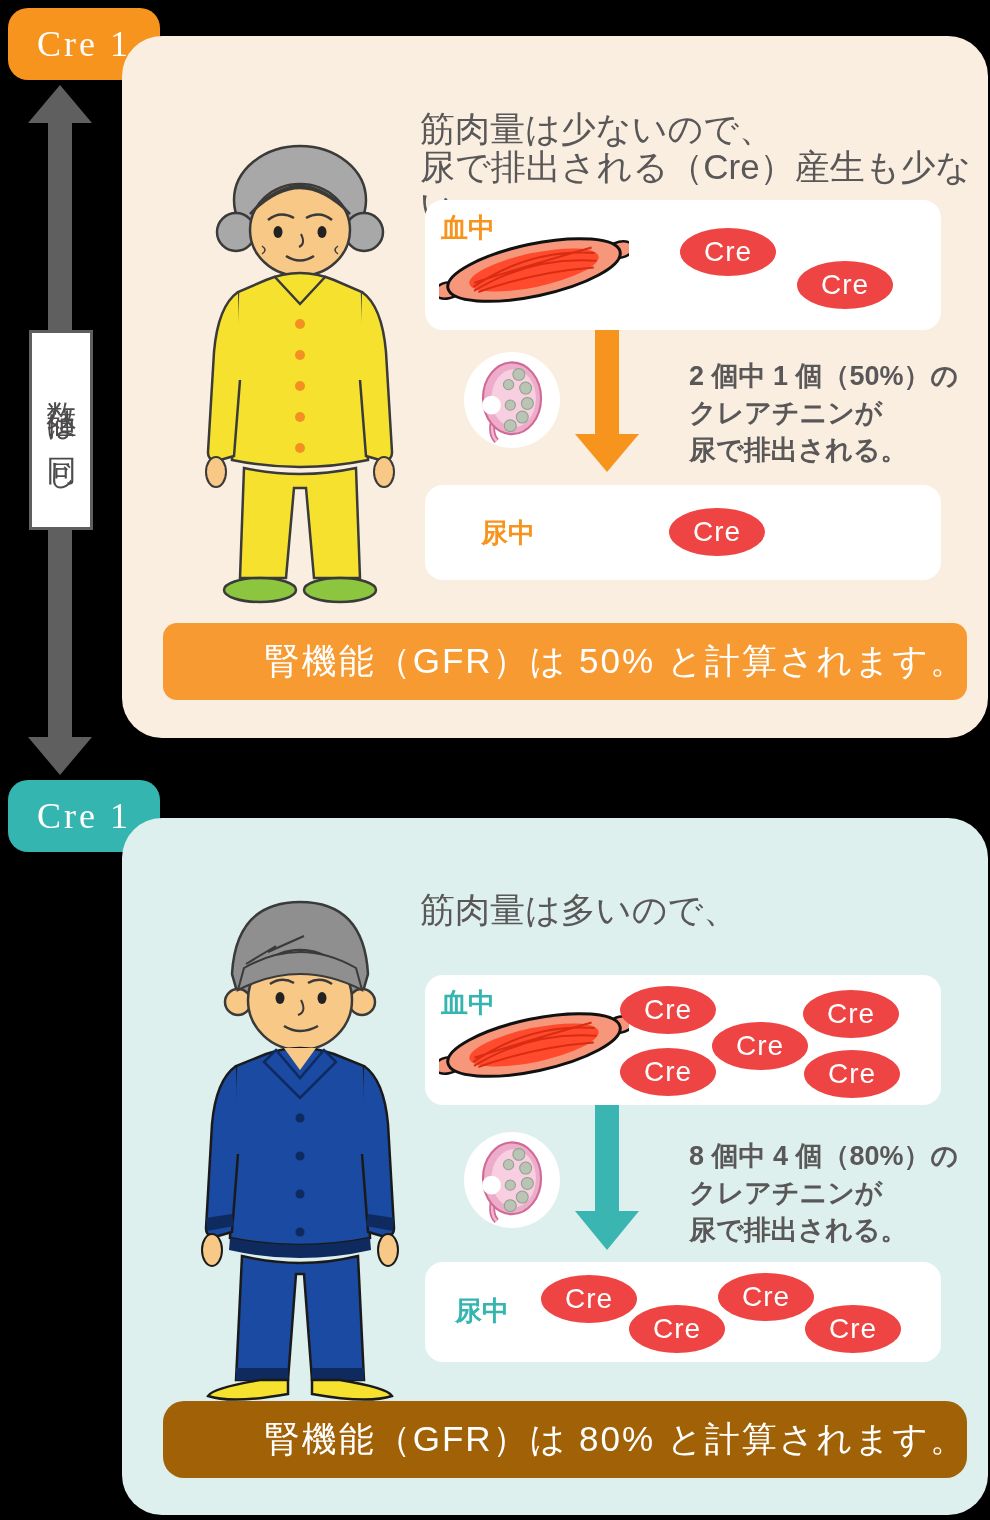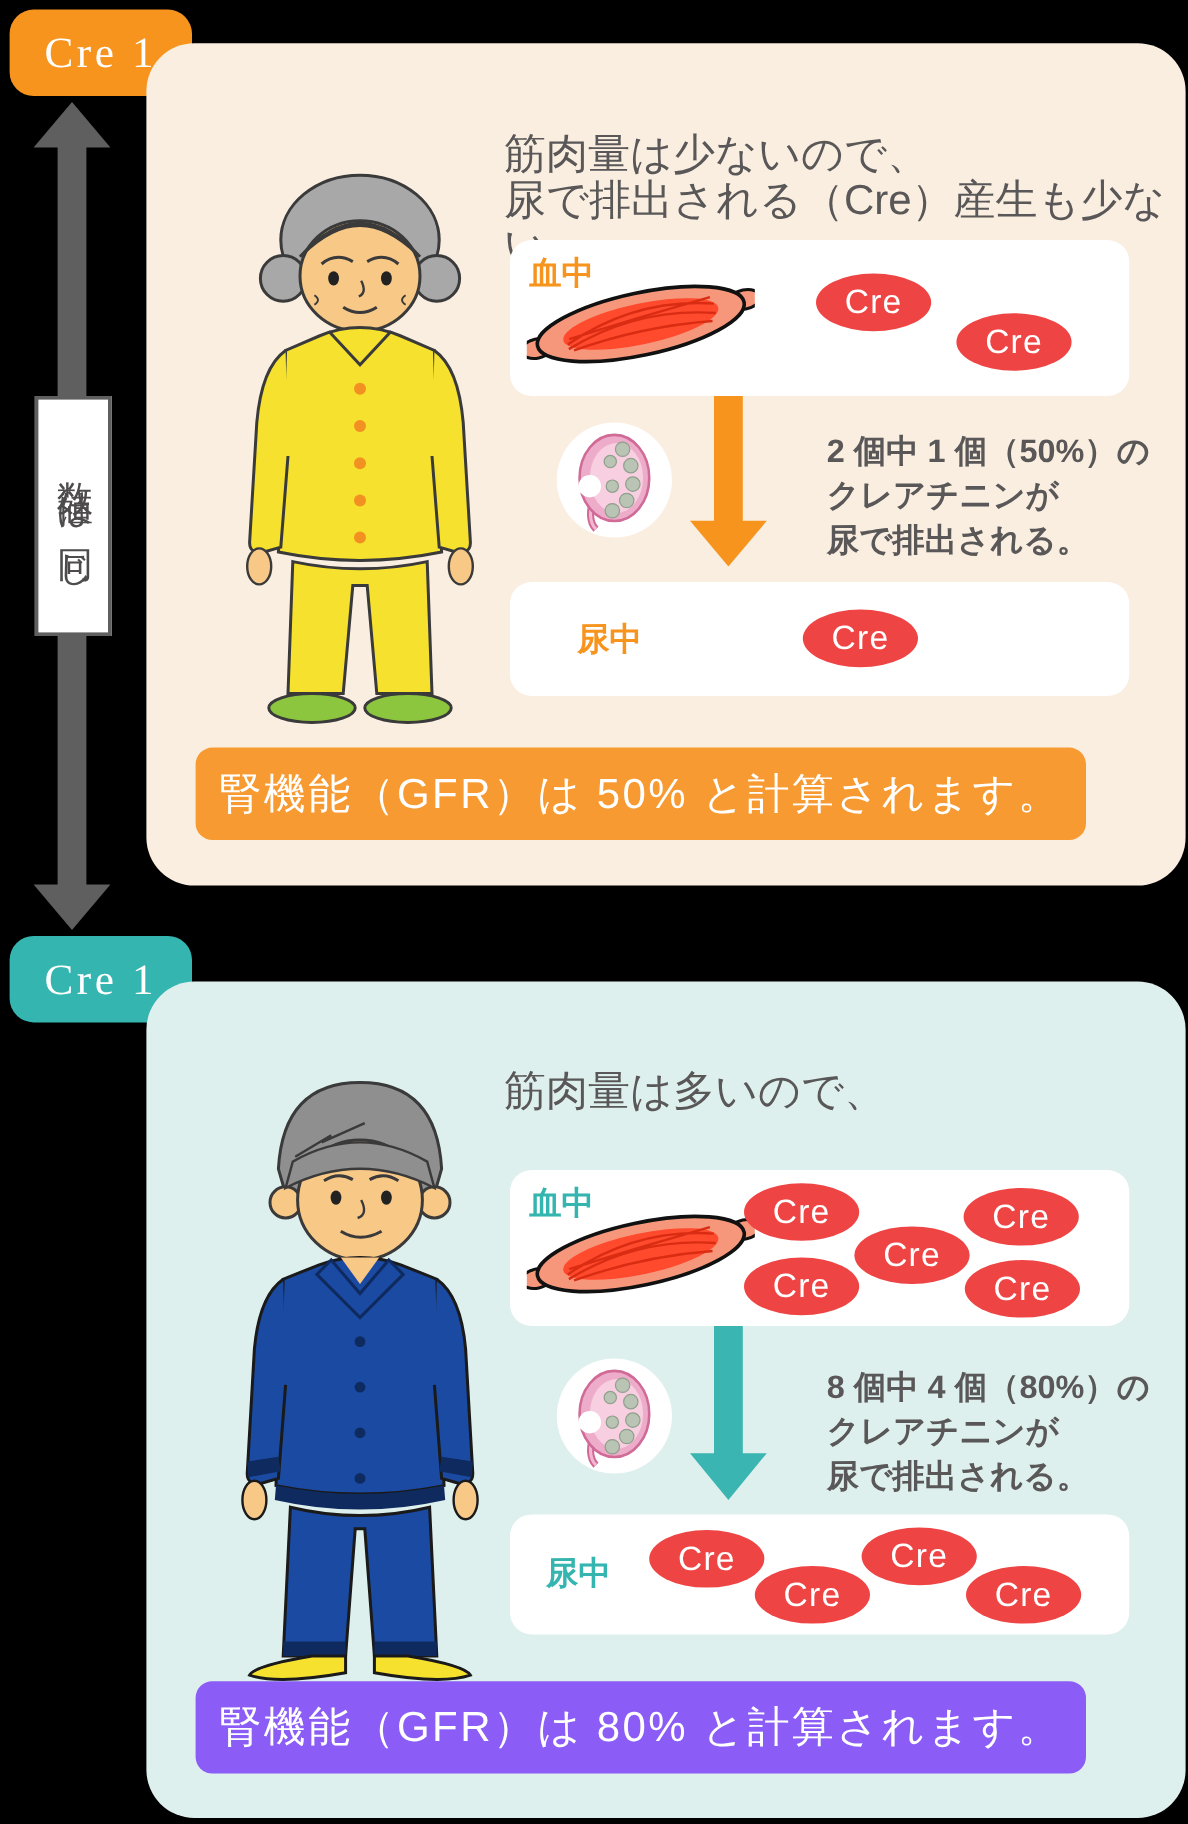--- a/index.html
+++ b/index.html
@@ -52,26 +52,26 @@
   .kidney-circle{
     position:absolute;left:342px;width:96px;height:96px;border-radius:50%;background:#fff;
     display:flex;align-items:center;justify-content:center;
   }
   .panel.top .kidney-circle{top:316px;}
   .panel.bottom .kidney-circle{top:314px;}
   .note{position:absolute;left:543px;font-size:27px;line-height:37px;font-weight:700;margin-left:24px;}
   .panel.top .note{top:322px;}
   .panel.bottom .note{top:320px;}
   .banner{
-    position:absolute;left:41px;width:742px;height:77px;border-radius:14px;
-    display:flex;align-items:center;justify-content:center;
+    position:absolute;left:41px;width:804px;height:77px;border-radius:14px;
+    display:flex;align-items:center;justify-content:flex-end;
     color:#fff;font-size:35px;letter-spacing:2px;
   }
   .panel.top .banner{top:587px;background:#f79a31;}
-  .panel.bottom .banner{top:583px;background:#8b5cf6;}
+  .panel.bottom .banner{top:583px;background:#a16207;border-radius:21px;}
 </style>
 </head>
 <body>
 
 <div class="stage">
 
   <svg class="v-arrow" width="84" height="690" viewBox="0 0 84 690">
     <rect x="30" y="30" width="24" height="630" fill="#5f5f5f"></rect>
     <polygon points="42,0 10,38 74,38" fill="#5f5f5f"></polygon>
     <polygon points="42,690 10,652 74,652" fill="#5f5f5f"></polygon>

